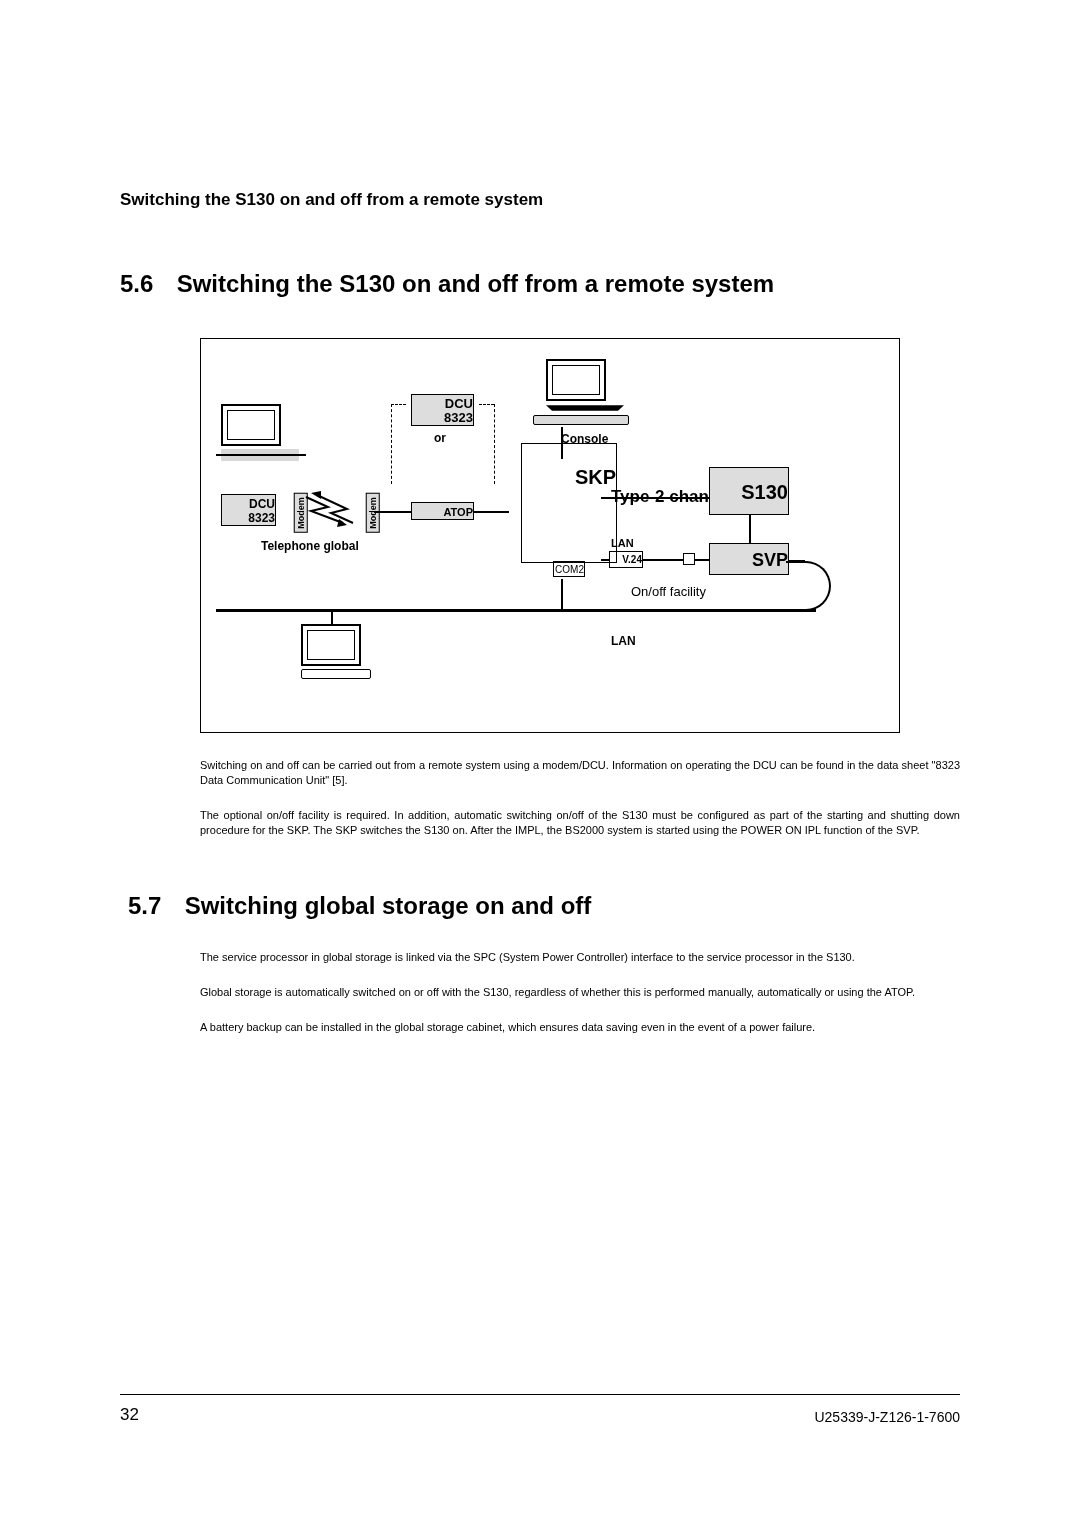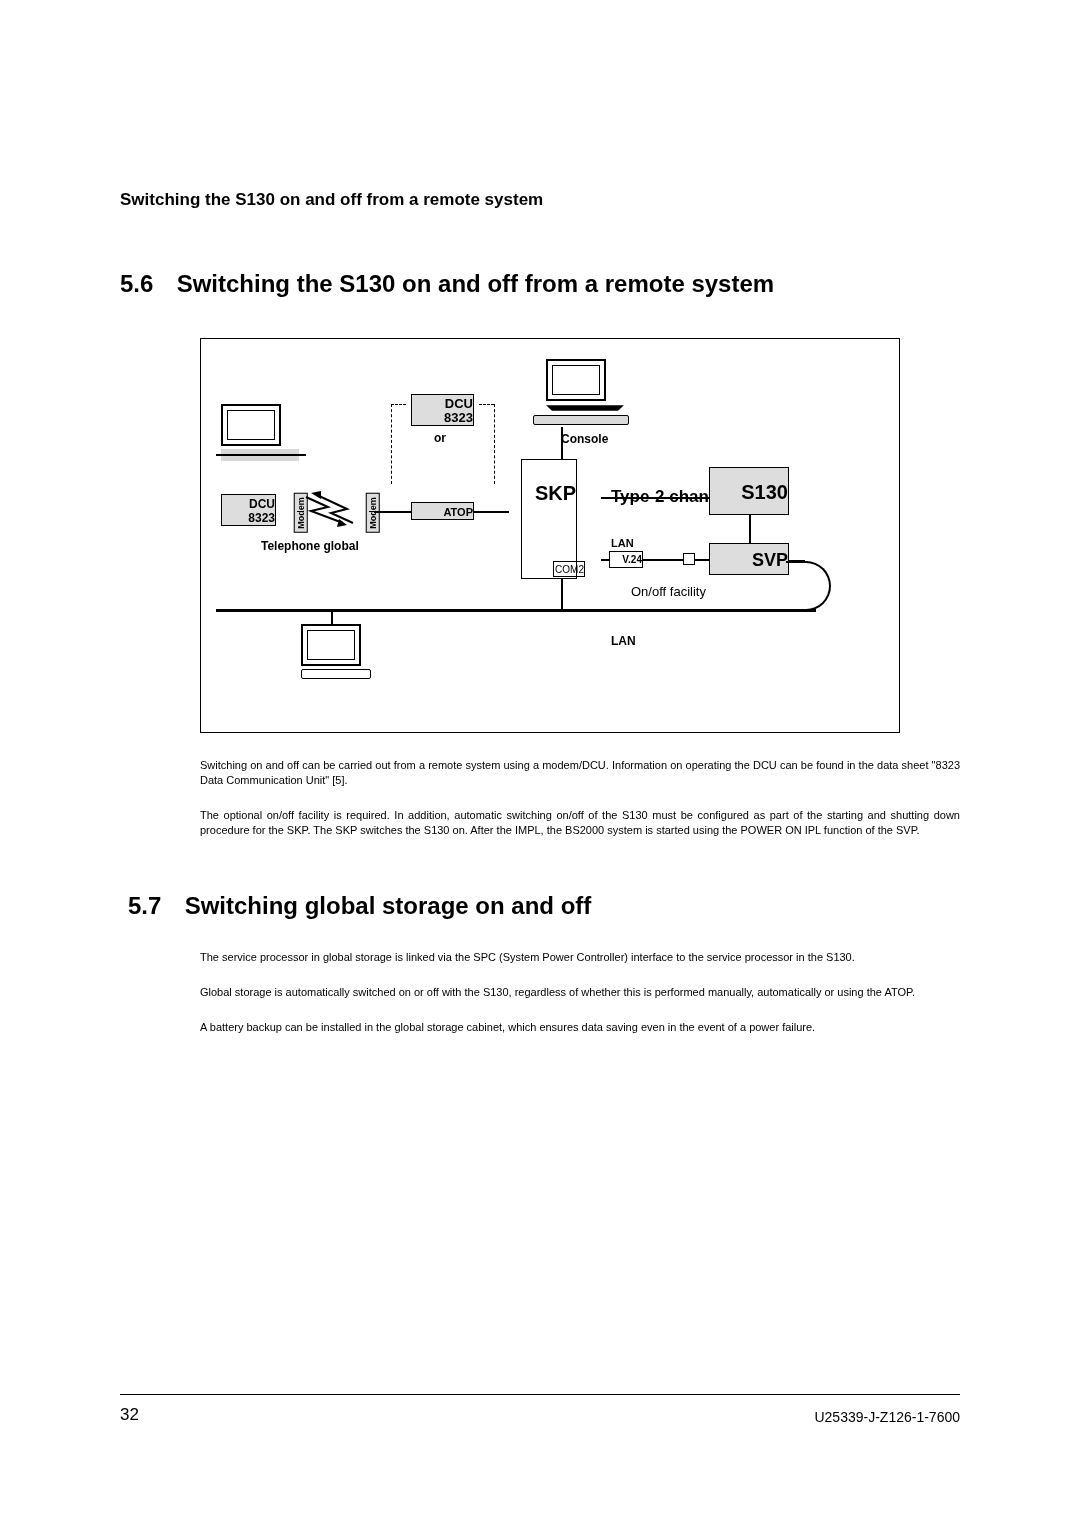--- a/index.html
+++ b/index.html
@@ -121,21 +121,21 @@
   <div class="line" style="left:273px; top:172px; width:35px; height:1.5px;"></div>
 
   <div class="monitor" style="left:345px; top:20px;">
     <div class="scr"></div>
       <div class="kb"></div>
   </div>
   <div style="position:absolute;left:332px;top:76px;width:96px;height:0;border-top:10px solid #888;border-radius:3px;opacity:.3;"></div>
   <div style="position:absolute;left:332px;top:76px;width:96px;height:10px;border:1px solid #000;border-radius:2px;"></div>
   <div class="lbl" style="left:360px; top:93px;">Console</div>
 
-  <div class="box" style="left:320px; top:120px; width:56px; height:120px; font-size:20px; padding-top:22px;">SKP</div>
+  <div class="box" style="left:320px; top:104px; width:96px; height:120px; font-size:20px; padding-top:22px;">SKP</div>
 
   <div class="line" style="left:360px; top:88px; width:1.5px; height:32px;"></div>
 
   <div class="box" style="left:352px; top:222px; width:32px; height:16px; font-size:10px; line-height:16px; font-weight:normal;">COM2</div>
 
   <div class="lbl" style="left:410px; top:148px; font-size:17px;">Type-2 channel</div>
   <div class="line" style="left:400px; top:158px; width:108px; height:1.5px;"></div>
 
   <div class="box shade" style="left:508px; top:128px; width:80px; height:48px; font-size:20px; line-height:48px;">S130</div>
 

